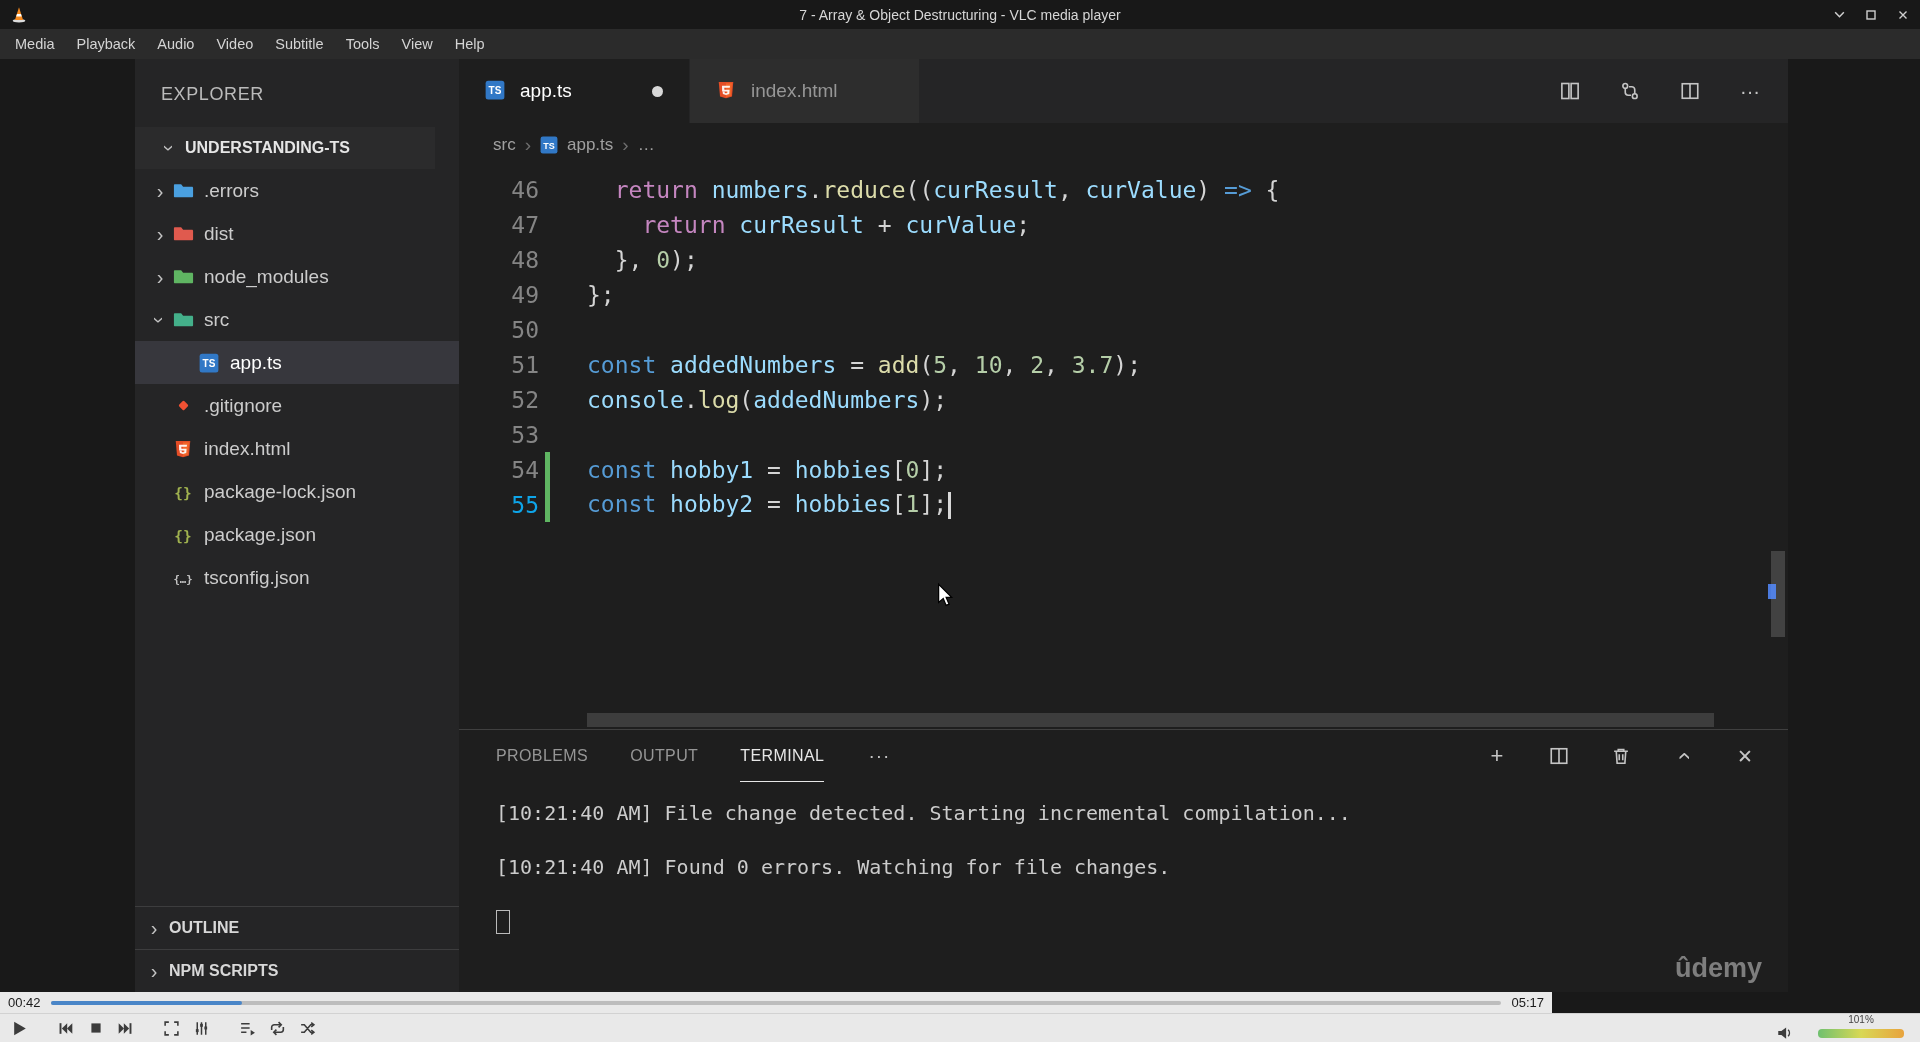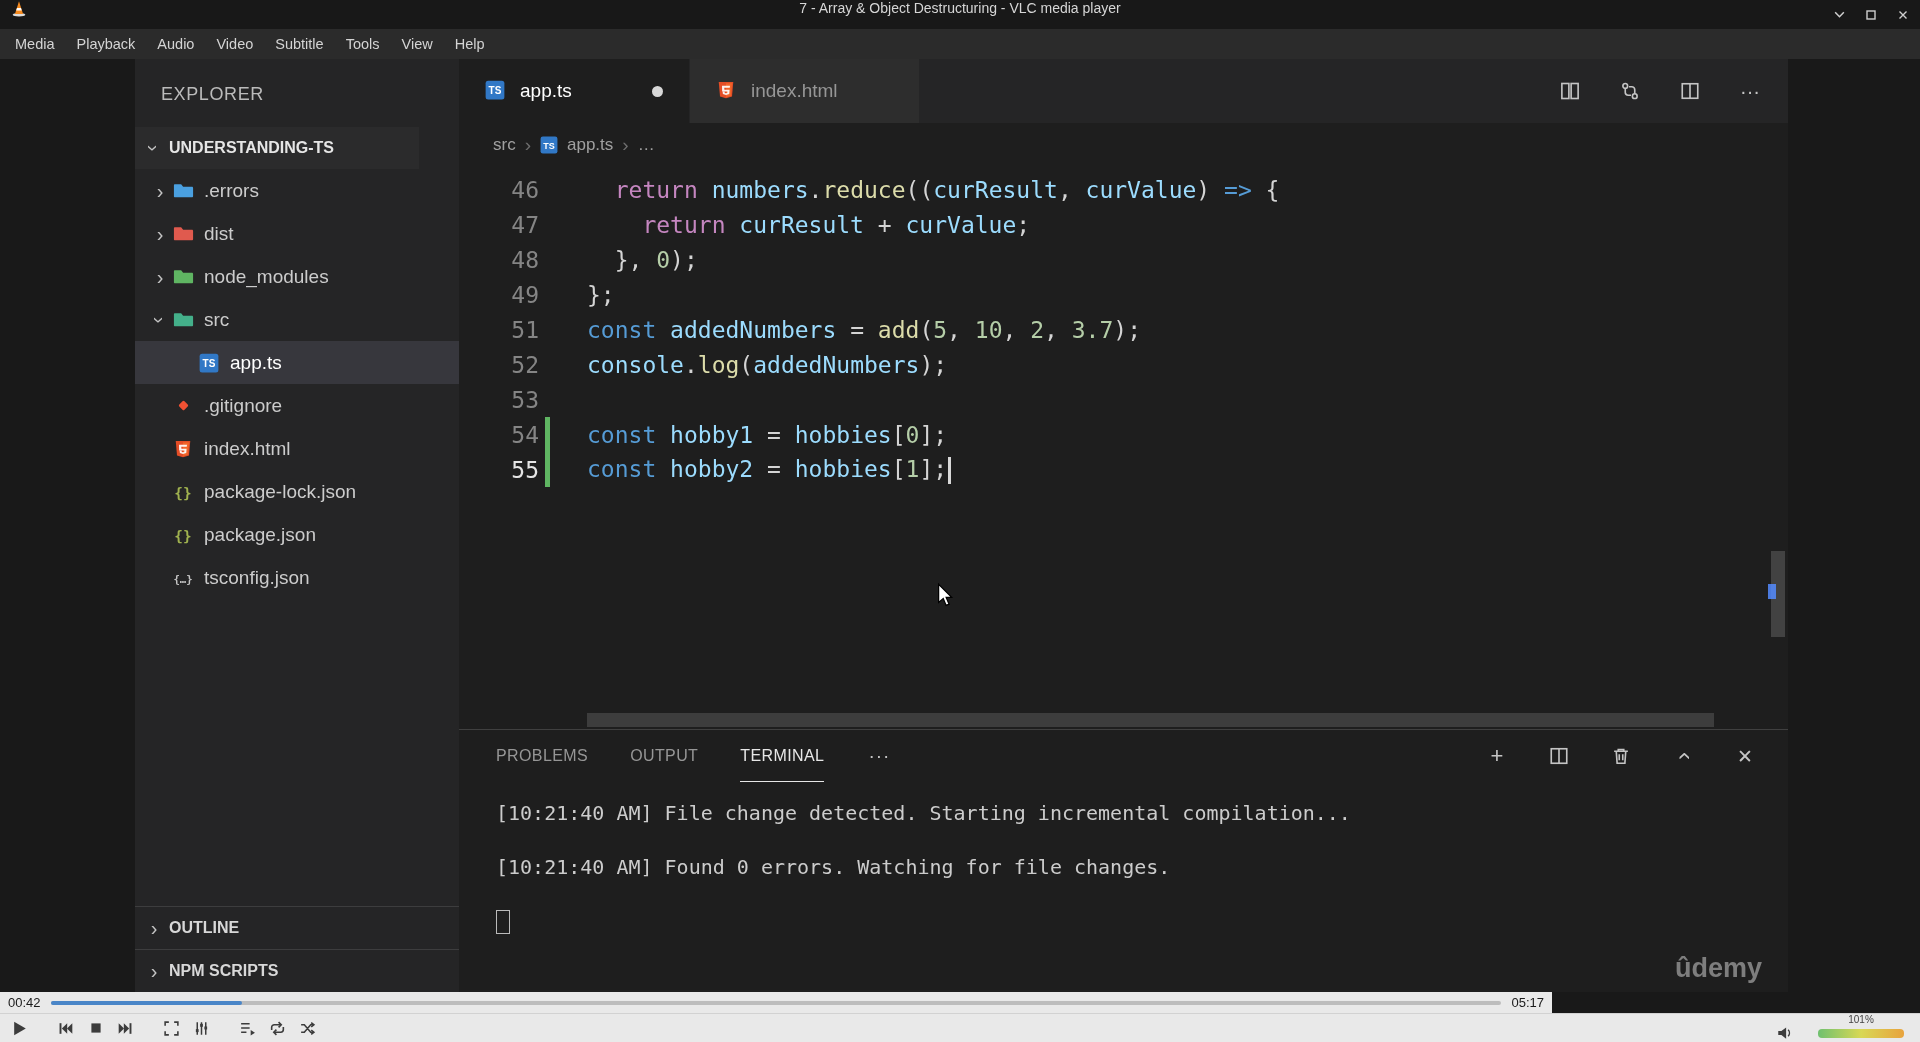--- a/index.html
+++ b/index.html
@@ -2,40 +2,40 @@
 <html><head>
 <meta charset="utf-8">
 <style>
   html,body{margin:0;padding:0;}
   body{width:1920px;height:1042px;position:relative;overflow:hidden;background:#191919;
        font-family:"Liberation Sans",sans-serif;-webkit-font-smoothing:antialiased;}
   svg{display:block;}
 
   
   .titlebar{position:absolute;left:0;top:0;width:1920px;height:29px;background:#181818;
-            display:flex;}
+            display:flex;align-items:center;}
   .vlc-logo{margin-left:10px;}
   .vlc-title{position:absolute;left:0;right:0;text-align:center;color:#d6d6d6;font-size:14px;}
   .win-controls{position:absolute;right:8px;top:0;height:29px;display:flex;align-items:center;gap:14px;z-index:2;}
   .win-controls span{width:18px;height:18px;display:flex;align-items:center;justify-content:center;}
 
   
   .menubar{position:absolute;left:0;top:29px;width:1920px;height:30px;background:#2b2b2b;
            display:flex;align-items:center;padding-left:4px;box-sizing:border-box;}
   .menu-item{color:#d4d4d4;font-size:14.5px;padding:0 11px;line-height:30px;}
 
   
   .video{position:absolute;left:0;top:59px;width:1920px;height:933px;background:#191919;}
   .vscode{position:absolute;left:135px;top:0;width:1653px;height:933px;background:#1e1e1e;color:#cccccc;}
 
   
   .sidebar{position:absolute;left:0;top:0;width:324px;height:933px;background:#252526;}
   .explorer-title{position:absolute;top:25px;left:26px;font-size:18px;color:#bbbbbb;letter-spacing:.6px;}
   .section-header{position:absolute;top:68px;left:0;width:284px;height:42px;display:flex;align-items:center;
-                  font-size:16px;font-weight:bold;color:#e6e6e6;background:rgba(255,255,255,0.03);}
+                  font-size:16px;font-weight:bold;color:#e6e6e6;background:rgba(255,255,255,0.03);padding-left:16px;}
   .twisty{display:inline-block;width:22px;text-align:center;color:#c5c5c5;font-size:20px;line-height:1;
           transform:rotate(0deg);font-weight:normal;}
   .twisty.expanded{transform:rotate(90deg);}
   .twisty.up{transform:rotate(-90deg);}
   .section-header .twisty{margin-left:8px;margin-right:4px;}
   .tree{position:absolute;top:110px;left:0;right:0;}
   .tree-row{height:43px;display:flex;align-items:center;font-size:19px;color:#cccccc;}
   .tree-row.selected{background:#37373d;color:#ffffff;}
   .tree-row .icon{width:24px;height:24px;display:flex;align-items:center;justify-content:center;margin-right:9px;}
   .tree-row .twisty{flex:none;}
@@ -61,21 +61,21 @@
               padding-left:34px;box-sizing:border-box;font-size:17px;color:#a0a0a0;gap:9px;background:#1e1e1e;}
   .bc-sep{color:#6e6e6e;font-size:19px;}
   .bc-icon{width:18px;height:18px;}
 
   
   .code{position:absolute;left:0;top:108px;width:100%;height:562px;overflow:hidden;
         font-family:"DejaVu Sans Mono",monospace;font-size:23px;}
   .code-lines{padding-top:5px;}
   .code-line{height:35px;display:flex;align-items:center;}
   .ln{width:80px;flex:none;text-align:right;color:#858585;}
-  .ln.active{color:#e5e5e5;}
+  .ln.active{color:#0ea5e9;}
   .chg{width:20px;flex:none;height:35px;position:relative;}
   .chg.on:before{content:"";position:absolute;left:6px;top:0;width:5px;height:35px;background:#5fb562;}
   .code-text{white-space:pre;margin-left:28px;color:#d4d4d4;}
   .caret{display:inline-block;width:2.5px;height:27px;background:#d8d8d8;vertical-align:middle;margin-left:1px;}
   .vsb{position:absolute;right:0;top:0;width:20px;height:562px;}
   .vsb-thumb{position:absolute;left:3px;top:384px;width:14px;height:86px;background:rgba(121,121,121,0.4);}
   .vsb-mark{position:absolute;left:0;top:417px;width:8px;height:15px;background:rgba(83,139,255,0.85);}
   .hsb{position:absolute;left:128px;bottom:2px;width:1127px;height:14px;background:rgba(121,121,121,0.35);}
 
   
@@ -355,20 +355,25 @@
               <span class="ln">48</span>
               <span class="chg"></span>
               <span class="code-text"><span class="tok-pun">  }, </span><span class="tok-num">0</span><span class="tok-pun">);</span></span>
             </div>
             <div class="code-line">
               <span class="ln">49</span>
               <span class="chg"></span>
               <span class="code-text"><span class="tok-pun">};</span></span>
             </div>
             <div class="code-line">
+              <span class="ln">50</span>
+              <span class="chg"></span>
+              <span class="code-text"></span>
+            </div>
+            <div class="code-line">
               <span class="ln">51</span>
               <span class="chg"></span>
               <span class="code-text"><span class="tok-kw">const</span><span class="tok-pun"> </span><span class="tok-var">addedNumbers</span><span class="tok-pun"> = </span><span class="tok-fn">add</span><span class="tok-pun">(</span><span class="tok-num">5</span><span class="tok-pun">, </span><span class="tok-num">10</span><span class="tok-pun">, </span><span class="tok-num">2</span><span class="tok-pun">, </span><span class="tok-num">3.7</span><span class="tok-pun">);</span></span>
             </div>
             <div class="code-line">
               <span class="ln">52</span>
               <span class="chg"></span>
               <span class="code-text"><span class="tok-var">console</span><span class="tok-pun">.</span><span class="tok-fn">log</span><span class="tok-pun">(</span><span class="tok-var">addedNumbers</span><span class="tok-pun">);</span></span>
             </div>
             <div class="code-line">

